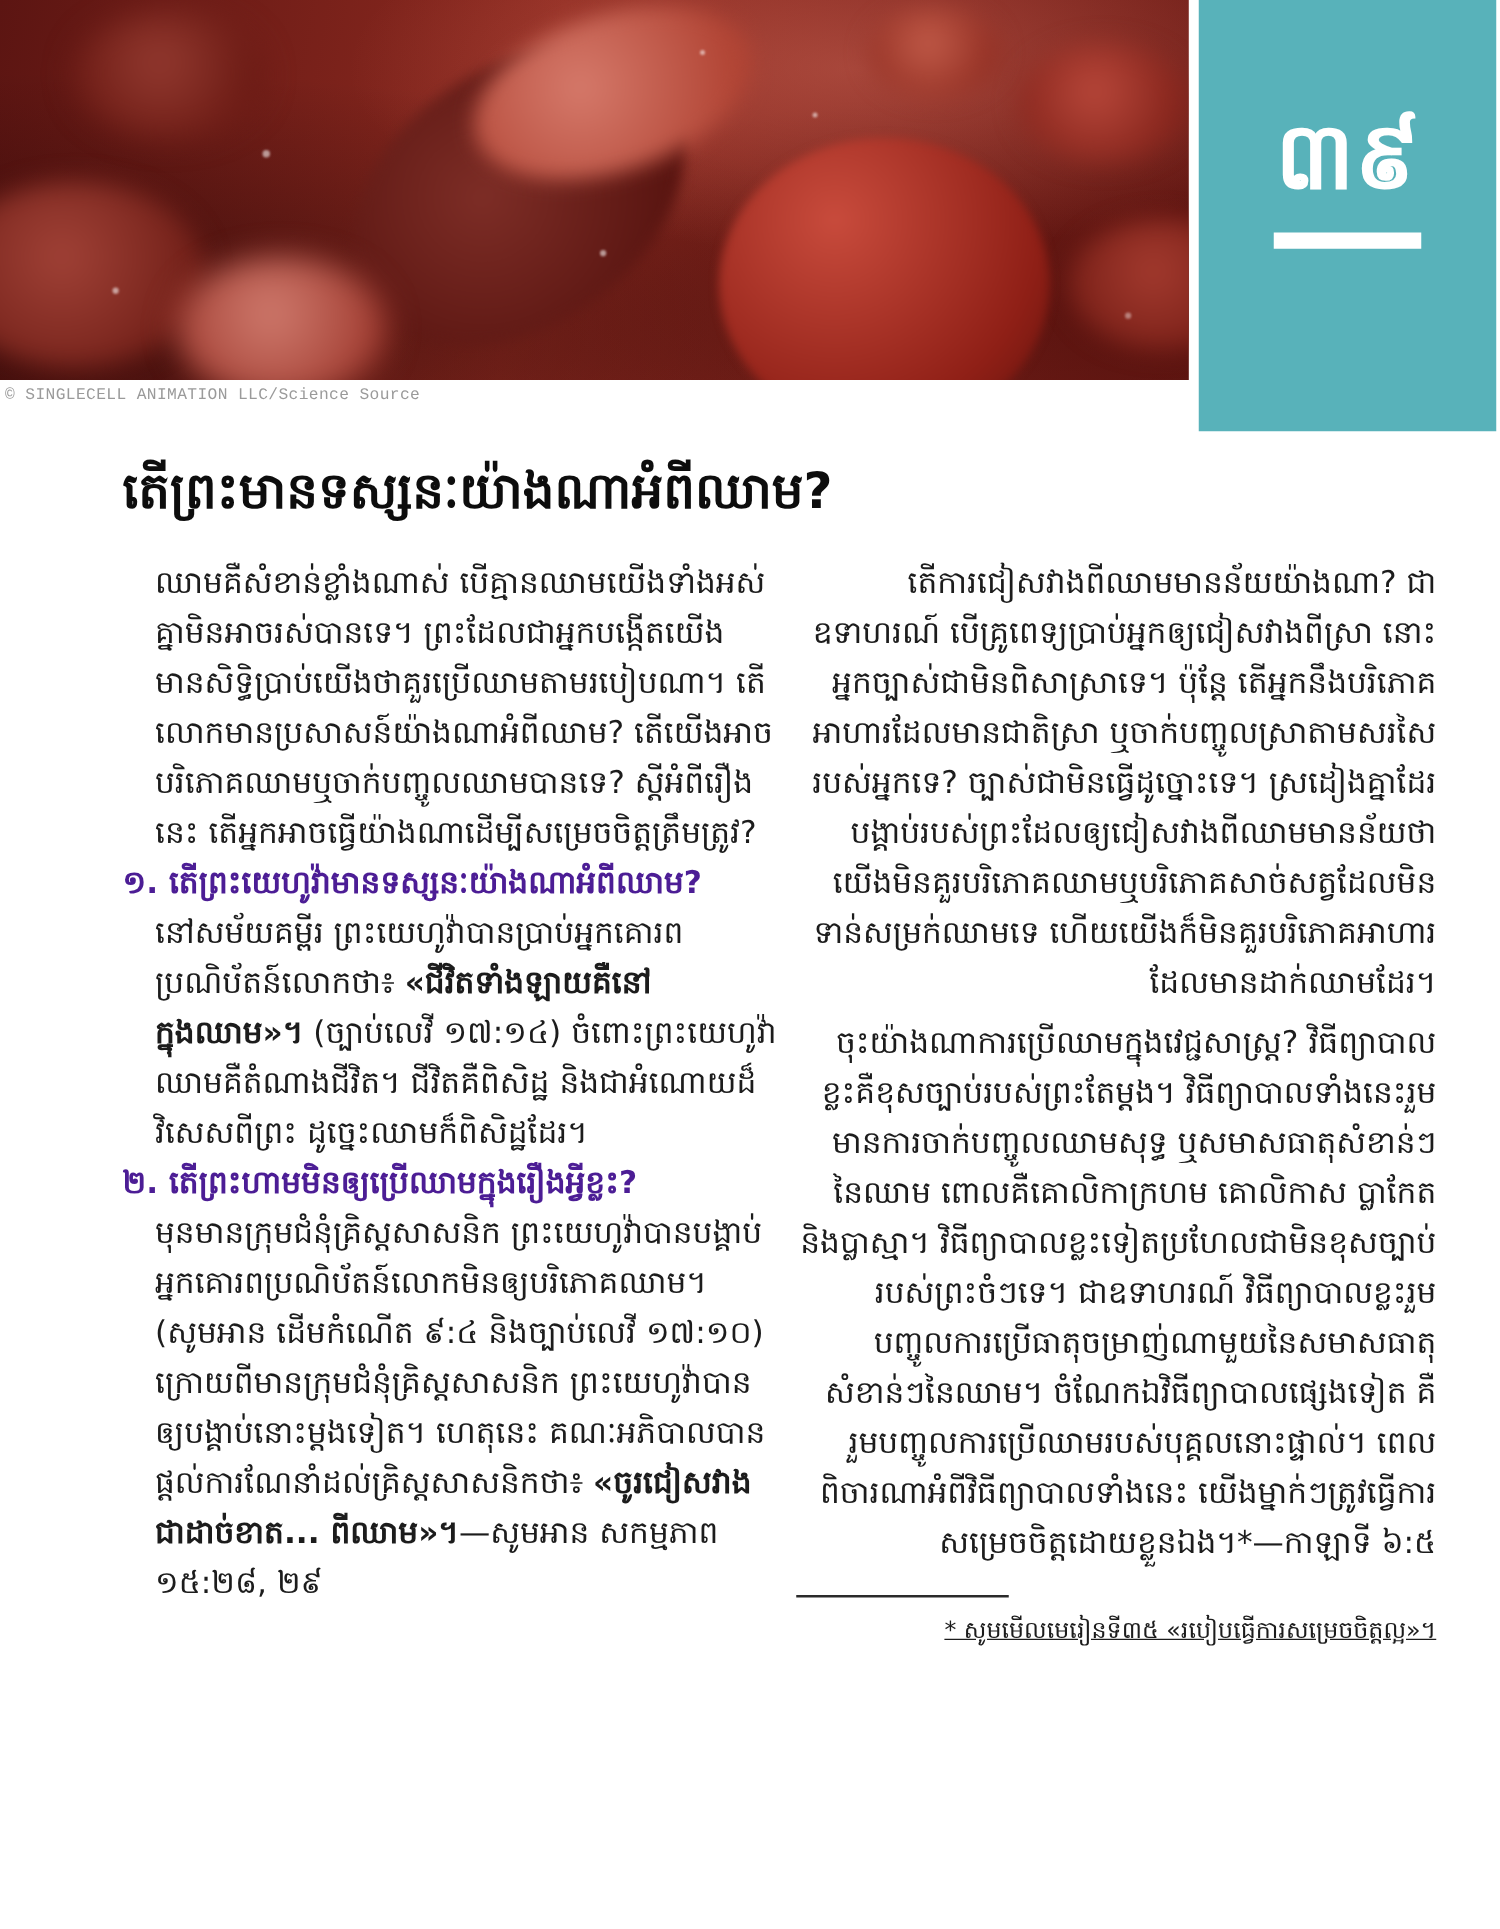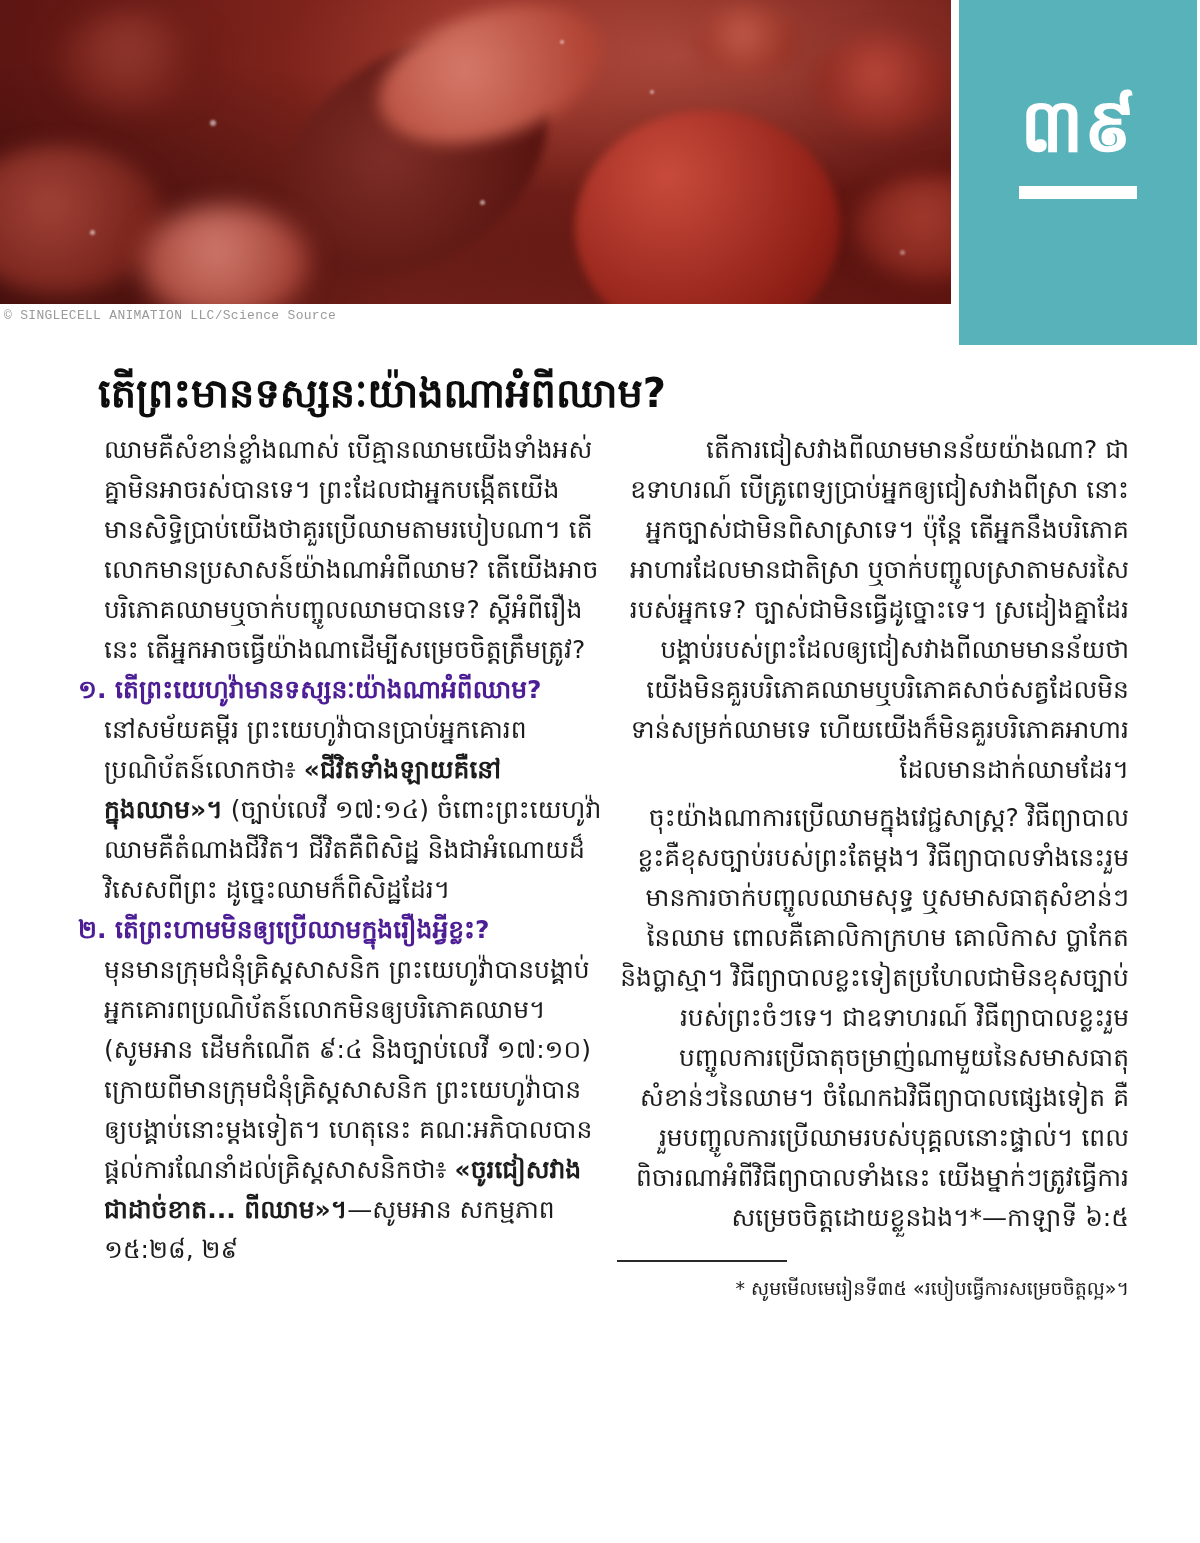--- a/index.html
+++ b/index.html
@@ -84,41 +84,41 @@
     font-size:13px; color:#9a9a9a; letter-spacing:.3px;
   }
 
   
   .title{
     position:absolute; left:78px; top:336px; width:1050px;
     font-size:40px; font-weight:bold; color:#0d0d0d; line-height:1.5;margin-left:20px;
   }
 
   
-  .col{position:absolute; top:430px; font-size:25px; line-height:40px; color:#1c1c1c;}
+  .col{position:absolute; top:446px; font-size:25px; line-height:40px; color:#1c1c1c;margin-left:20px;}
   .col-left{left:78px; width:524px;}
   .col-right{left:617px; width:512px;text-align:right;}
 
   .col p{margin:0;}
   .indent-block{padding-left:26px;}
   .q-heading{
     font-weight:bold; color:#4c1d95;
     margin:0; line-height:40px;
   }
   .q1-heading{margin-top:18px; margin-bottom:10px;}
   .q2-heading{margin-top:22px; margin-bottom:10px;}
   .bold{font-weight:bold;}
 
   .col-right p{ text-indent:24px; margin-bottom:8px;}
 
   
   .footnote{margin-top:22px;}
   .footnote .rule{width:170px; height:2px; background:#2a2a2a; margin-bottom:12px;}
   .footnote .fn-text{
-    font-size:19px; line-height:28px; color:#1c1c1c; text-indent:0;
+    font-size:19px; line-height:28px; color:#1c1c1c; text-indent:0;text-decoration:underline;
   }
 </style>
 </head>
 <body>
 
 <div class="page">
 
   <div class="hero">
     <div class="cell c2"></div>
     <div class="cell c10"></div>

